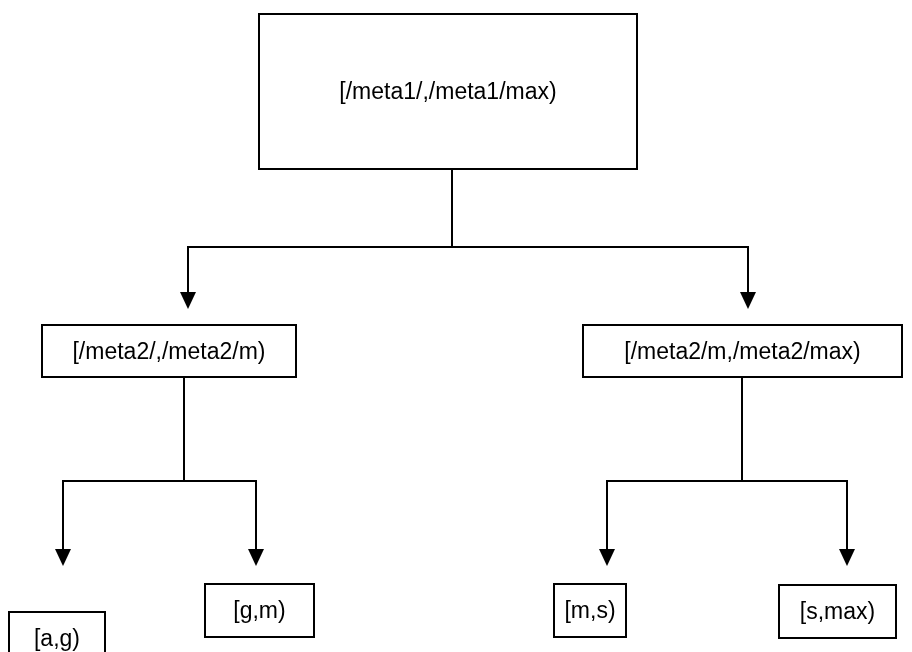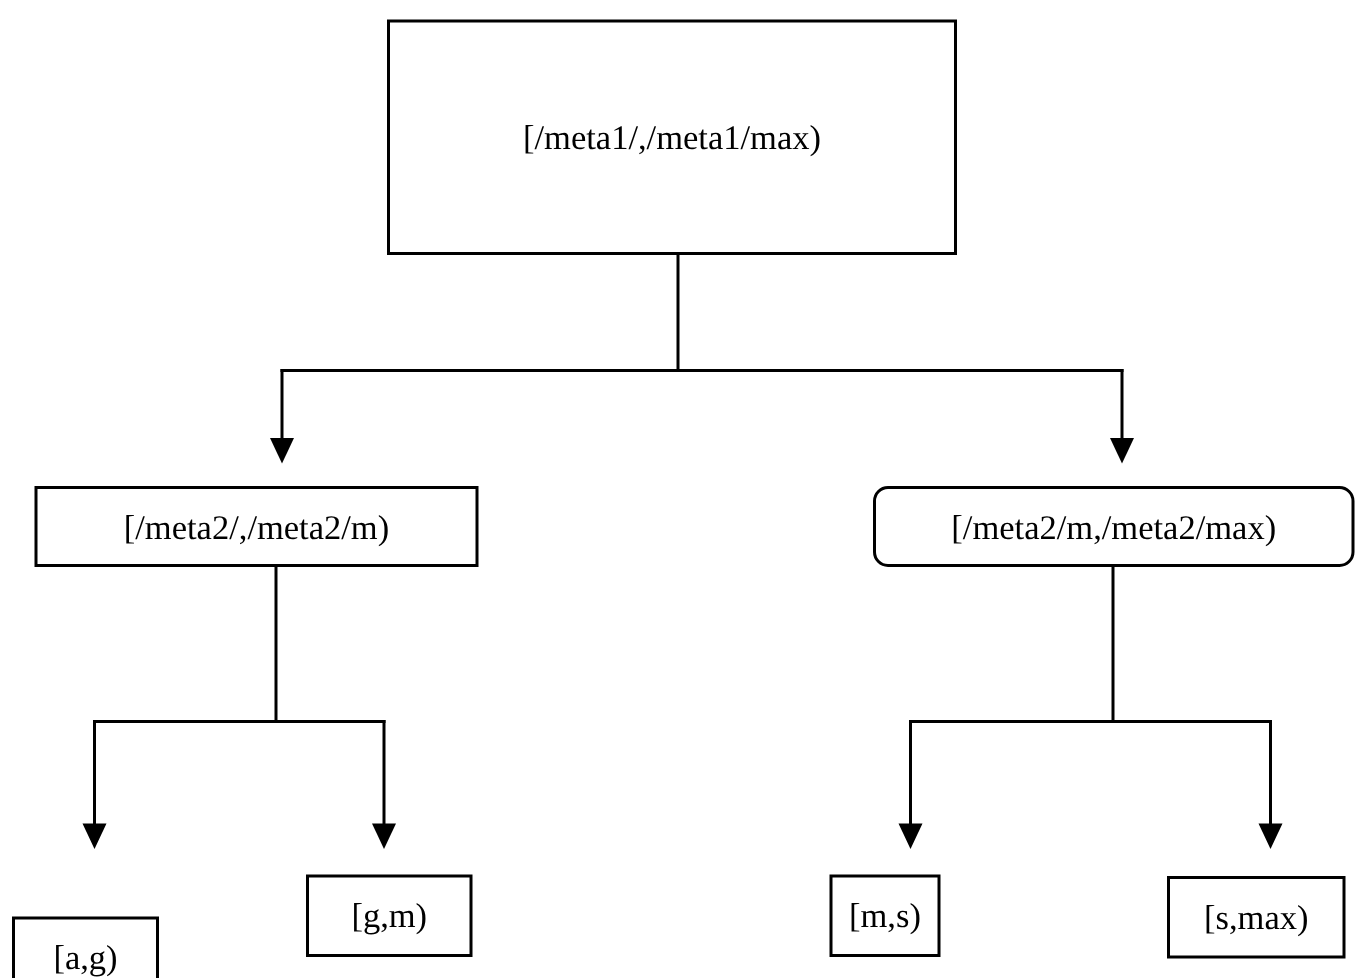--- a/index.html
+++ b/index.html
@@ -5,21 +5,21 @@
   html, body {
     margin: 0;
     padding: 0;
     background: #ffffff;
   }
   .canvas {
     position: relative;
     width: 912px;
     height: 652px;
     background: #ffffff;
-    font-family: Liberation Serif, serif;
+    font-family: Liberation Sans, sans-serif;
     overflow: hidden;
   }
   .edge-layer {
     position: absolute;
     left: 0;
     top: 0;
     width: 912px;
     height: 652px;
   }
   .edge-layer line {
@@ -37,22 +37,22 @@
     background: #ffffff;
     color: #000000;
     display: flex;
     align-items: center;
     justify-content: center;
     font-size: 23px;
     line-height: 1;
     white-space: nowrap;
   }
   .node-root   { left: 258px; top: 13px;  width: 380px; height: 157px; }
-  .node-l      { left: 23px;  top: 324px; width: 296px; height: 54px;  }
-  .node-r      { left: 582px; top: 324px; width: 321px; height: 54px; border-radius: 10px;  }
+  .node-l      { left: 41px;  top: 324px; width: 256px; height: 54px;  }
+  .node-r      { left: 582px; top: 324px; width: 321px; height: 54px;  }
   .node-ll     { left: 8px;   top: 583px; width: 98px;  height: 55px; margin-top: 28px;  }
   .node-lr     { left: 204px; top: 583px; width: 111px;  height: 55px;  }
   .node-rl     { left: 553px; top: 583px; width: 74px;  height: 55px;  }
   .node-rr     { left: 778px; top: 584px; width: 119px; height: 55px;  }
 </style>
 </head>
 <body>
 
 <div class="canvas">
 

